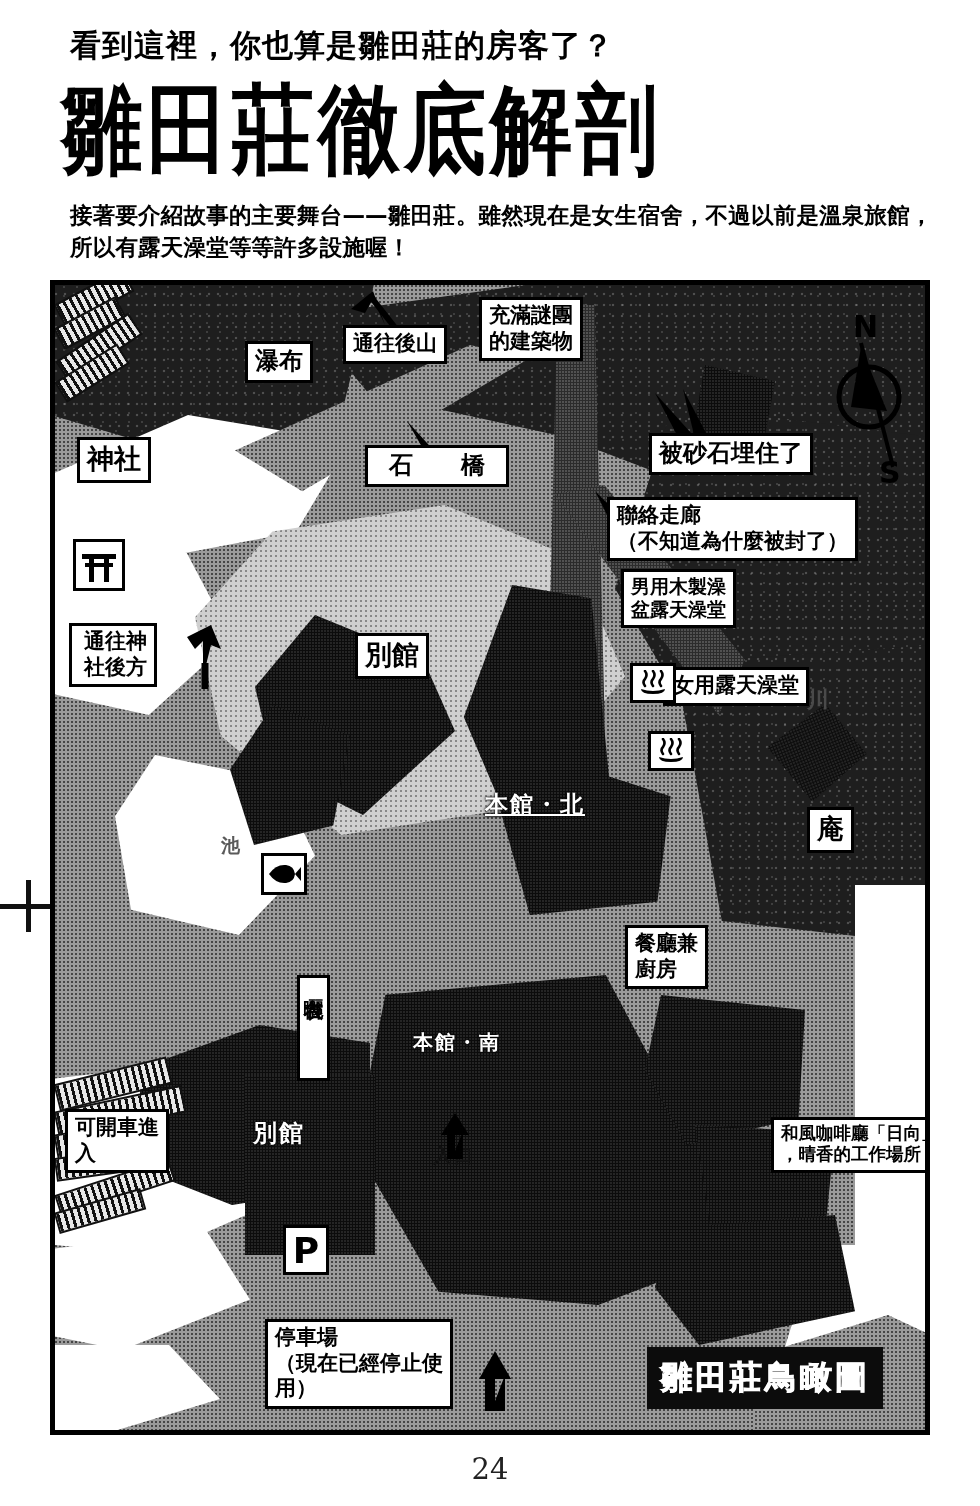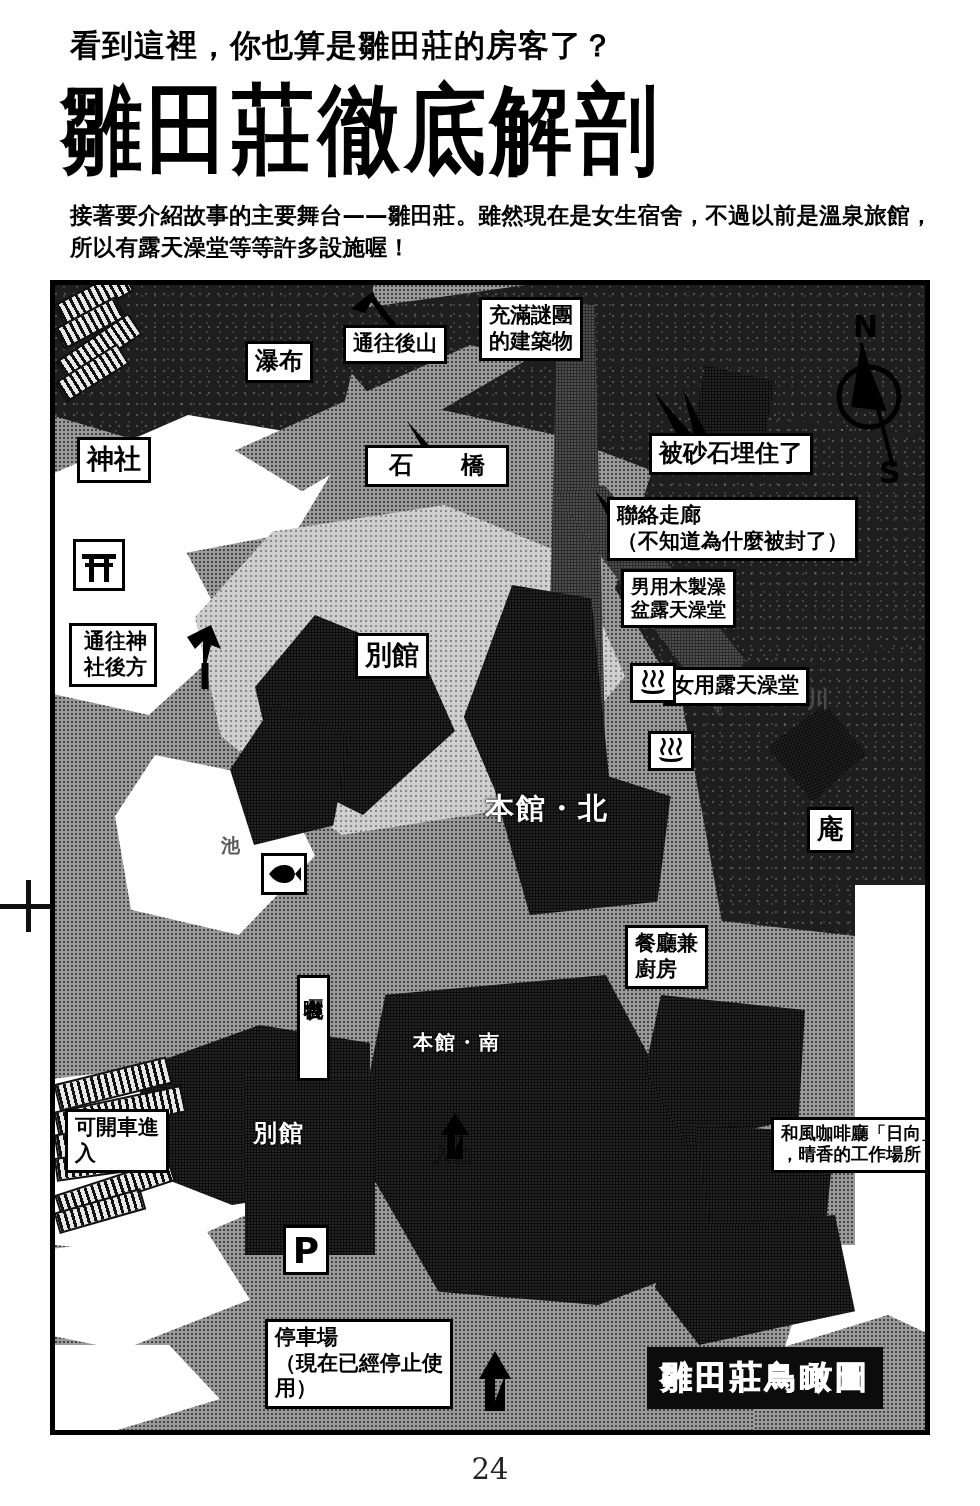--- a/index.html
+++ b/index.html
@@ -276,21 +276,21 @@
         <circle cx="46" cy="90" r="30" stroke="#000" stroke-width="5" fill="none"></circle>
         <path d="M38 40 L64 104 L28 100 Z" fill="#000"></path>
         <path d="M38 36 L70 160" stroke="#000" stroke-width="4" fill="none"></path>
         <text x="56" y="176" font-size="30" font-weight="bold" font-family="DejaVu Sans, sans-serif" fill="#000">S</text>
       </svg>
     </div>
 
     <div class="ftext" style="left:166px;top:548px;font-size:19px;">池</div>
     <div class="ftext" style="left:752px;top:400px;font-size:22px;color:#4a4a4a;">川</div>
 
-    <div class="wtext" style="left:430px;top:504px;font-size:29px;letter-spacing:2px;">本館・北</div>
+    <div class="wtext" style="left:430px;top:504px;font-size:23px;letter-spacing:2px;text-decoration:underline;">本館・北</div>
     <div class="wtext" style="left:358px;top:744px;font-size:20px;letter-spacing:2px;">本館・南</div>
     <div class="wtext" style="left:198px;top:832px;font-size:24px;letter-spacing:2px;">別館</div>
 
     <div class="lbl s18" style="left:190px;top:26px;margin-top:30px;">瀑布</div>
 
     <div class="lbl s16" style="left:288px;top:40px;">通往後山</div>
 
     <div class="lbl s16" style="left:424px;top:12px;text-align:center;">充滿謎團
 的建築物</div>
 

